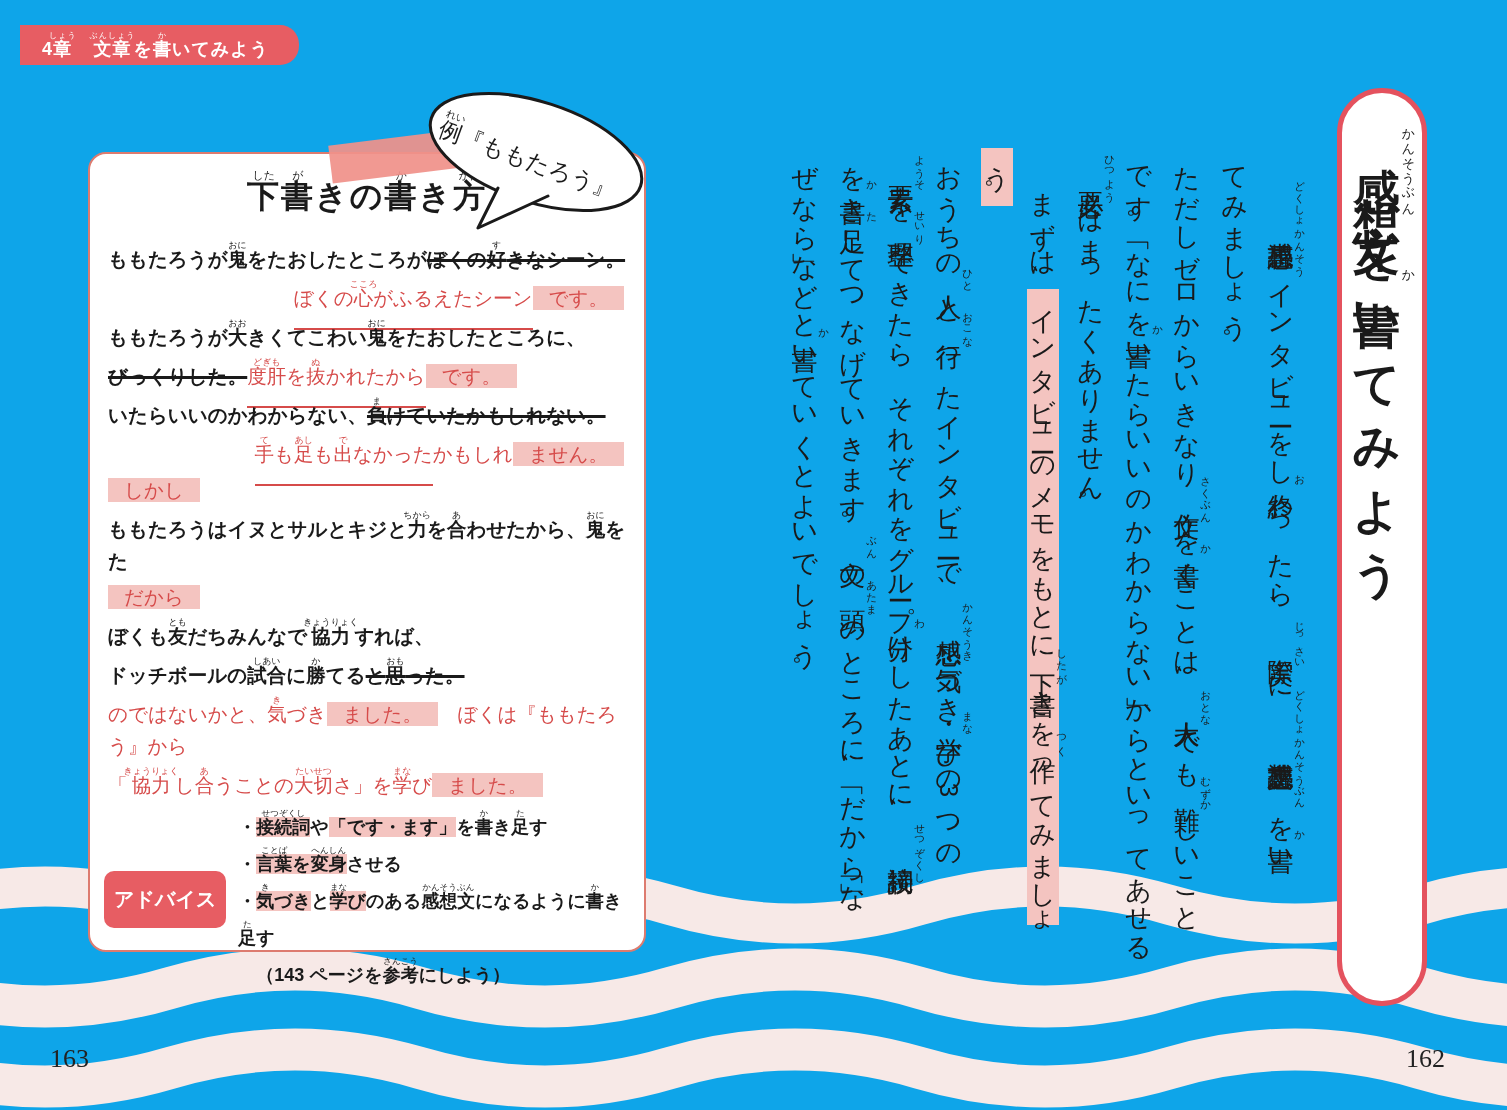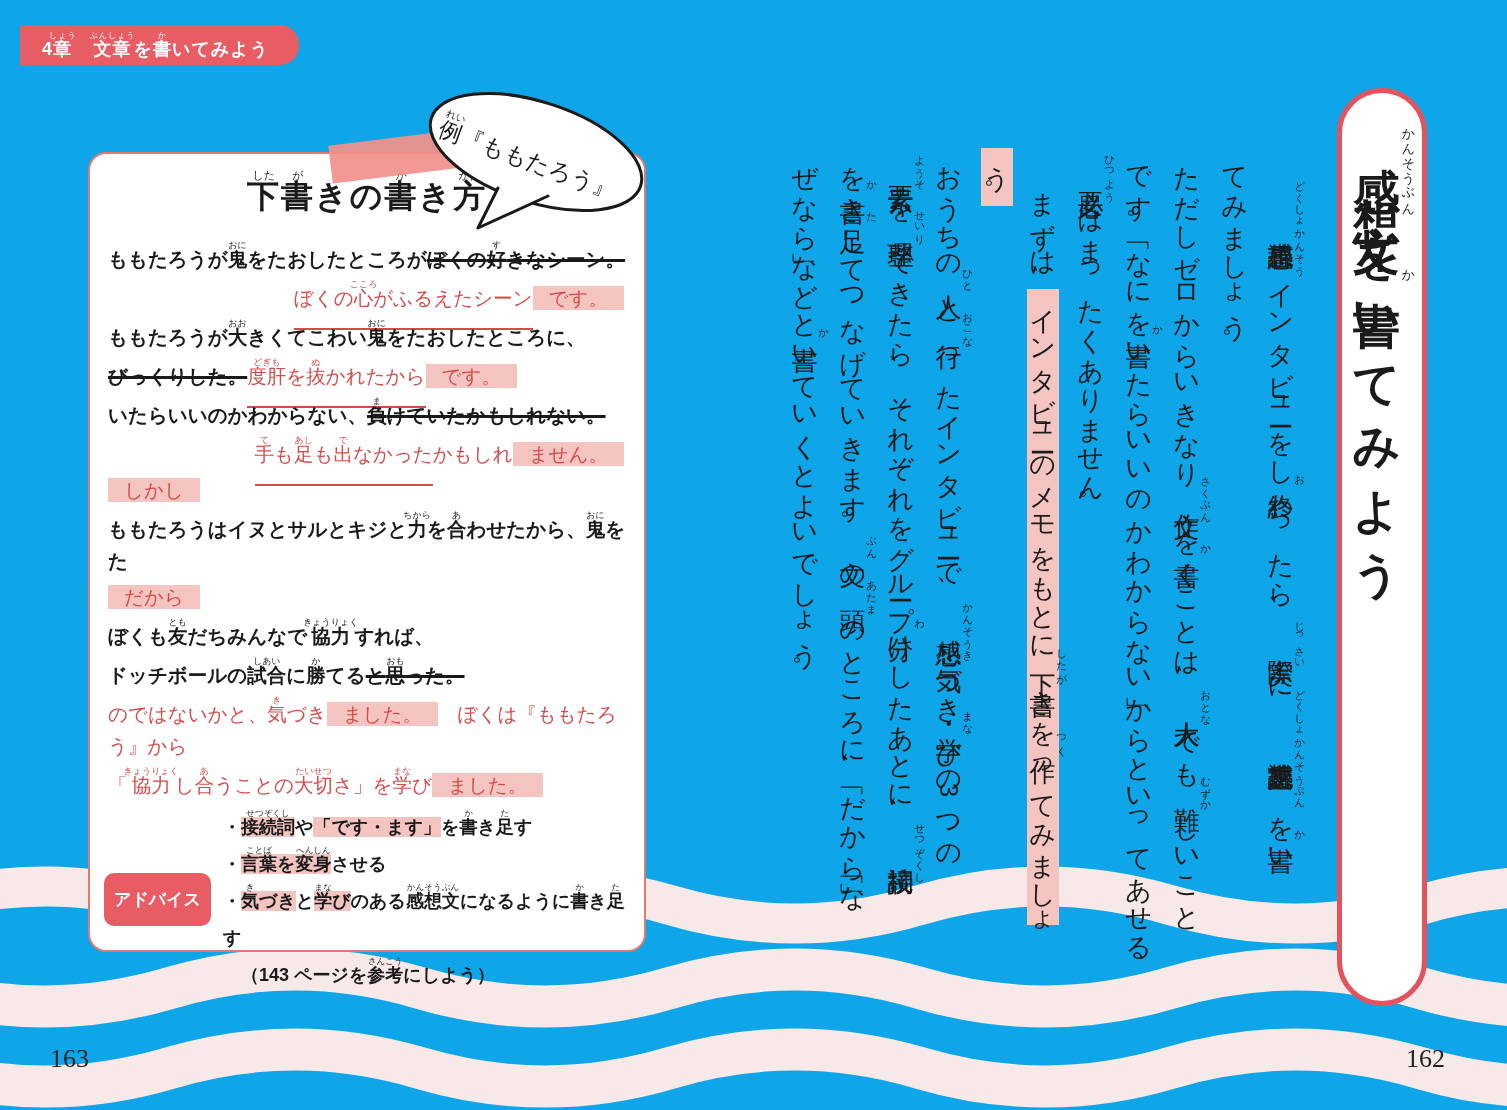--- a/index.html
+++ b/index.html
@@ -36,21 +36,21 @@
   
   .s-strike{text-decoration:line-through;text-decoration-thickness:2.5px;}
   .s-red{color:var(--red_text);font-weight:normal;}
   .s-red-ul{color:var(--red_text);font-weight:normal;border-bottom:2.5px solid var(--red_text);padding-bottom:19px;}
   .s-hl{color:var(--red_text);font-weight:normal;background:var(--highlight);padding:1px 16px;}
   .s-hlb{background:var(--highlight);}
 
   
   .advice{position:absolute;left:14px;top:655px;width:534px;display:flex;align-items:center;gap:12px;}
   .advice-badge{background:var(--accent);color:#fff;border-radius:10px;padding:15px 10px;
-                font-size:17px;font-weight:bold;flex:0 0 auto;text-align:right;}
+                font-size:20px;font-weight:bold;flex:0 0 auto;text-align:right;}
   .advice-items{font-size:18px;font-weight:bold;}
   .advice-item{line-height:37px;}
   .advice-item rt{font-size:8.5px;}
   .no-bullet{padding-left:18px;line-height:30px;}
 
   
   .vtext{position:absolute;left:846px;top:148px;width:460px;height:815px;z-index:1;
          writing-mode:vertical-rl;font-size:26px;}
   .vcol{margin:0;line-height:46px;}
   .vcol rt{font-size:10.5px;}

